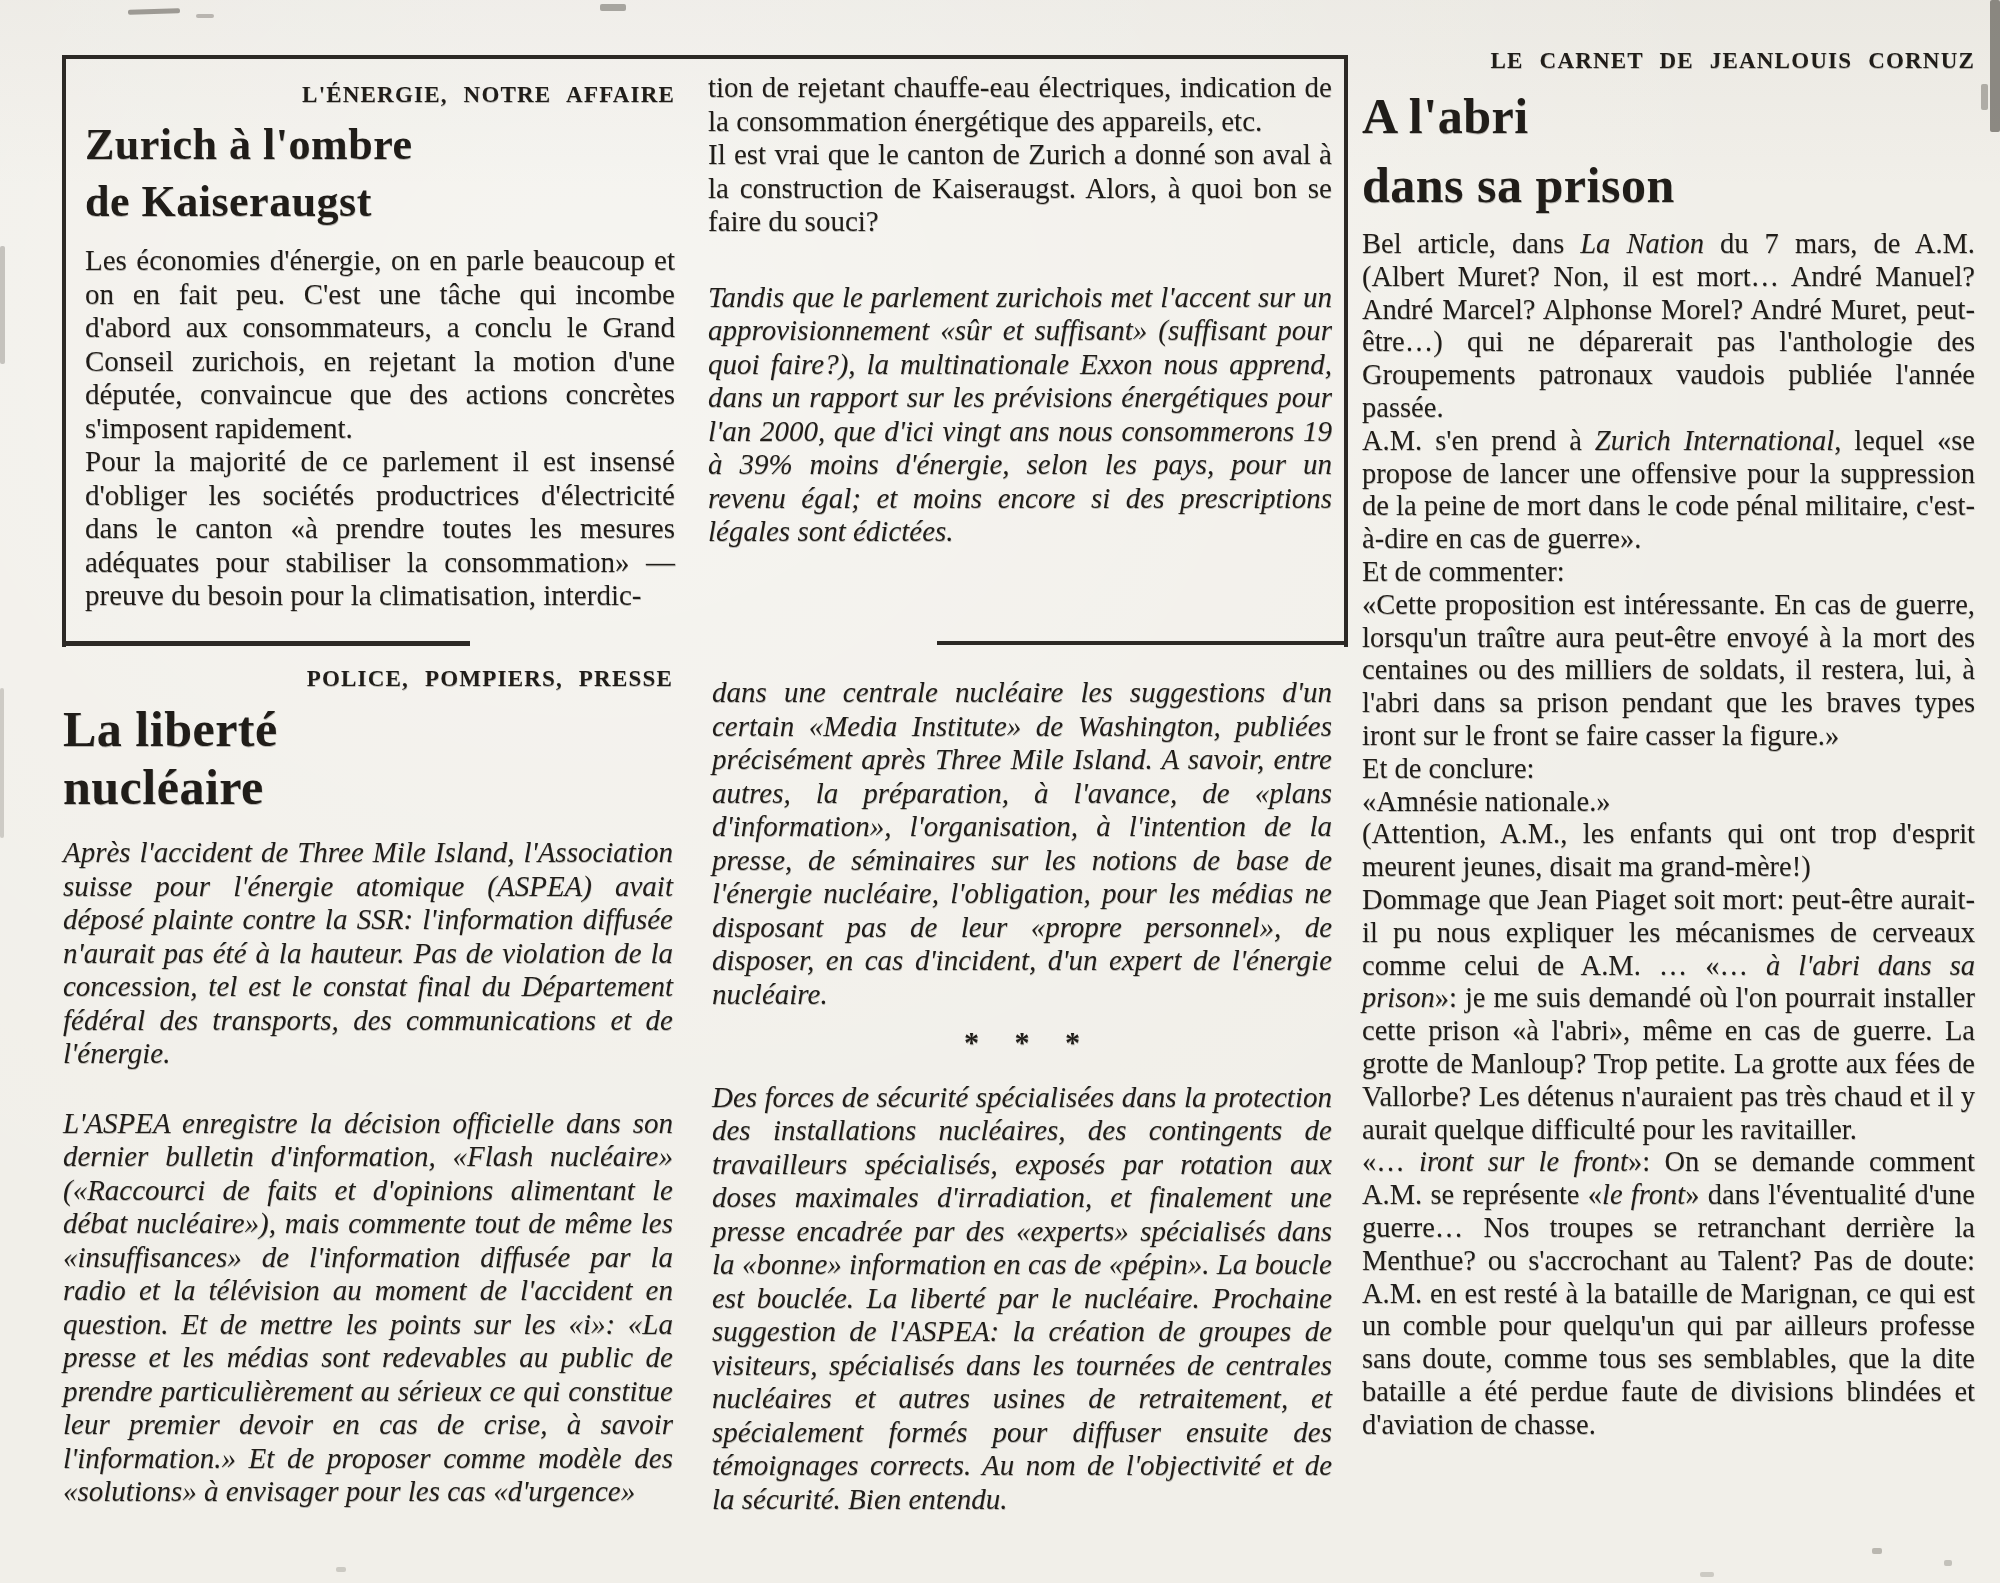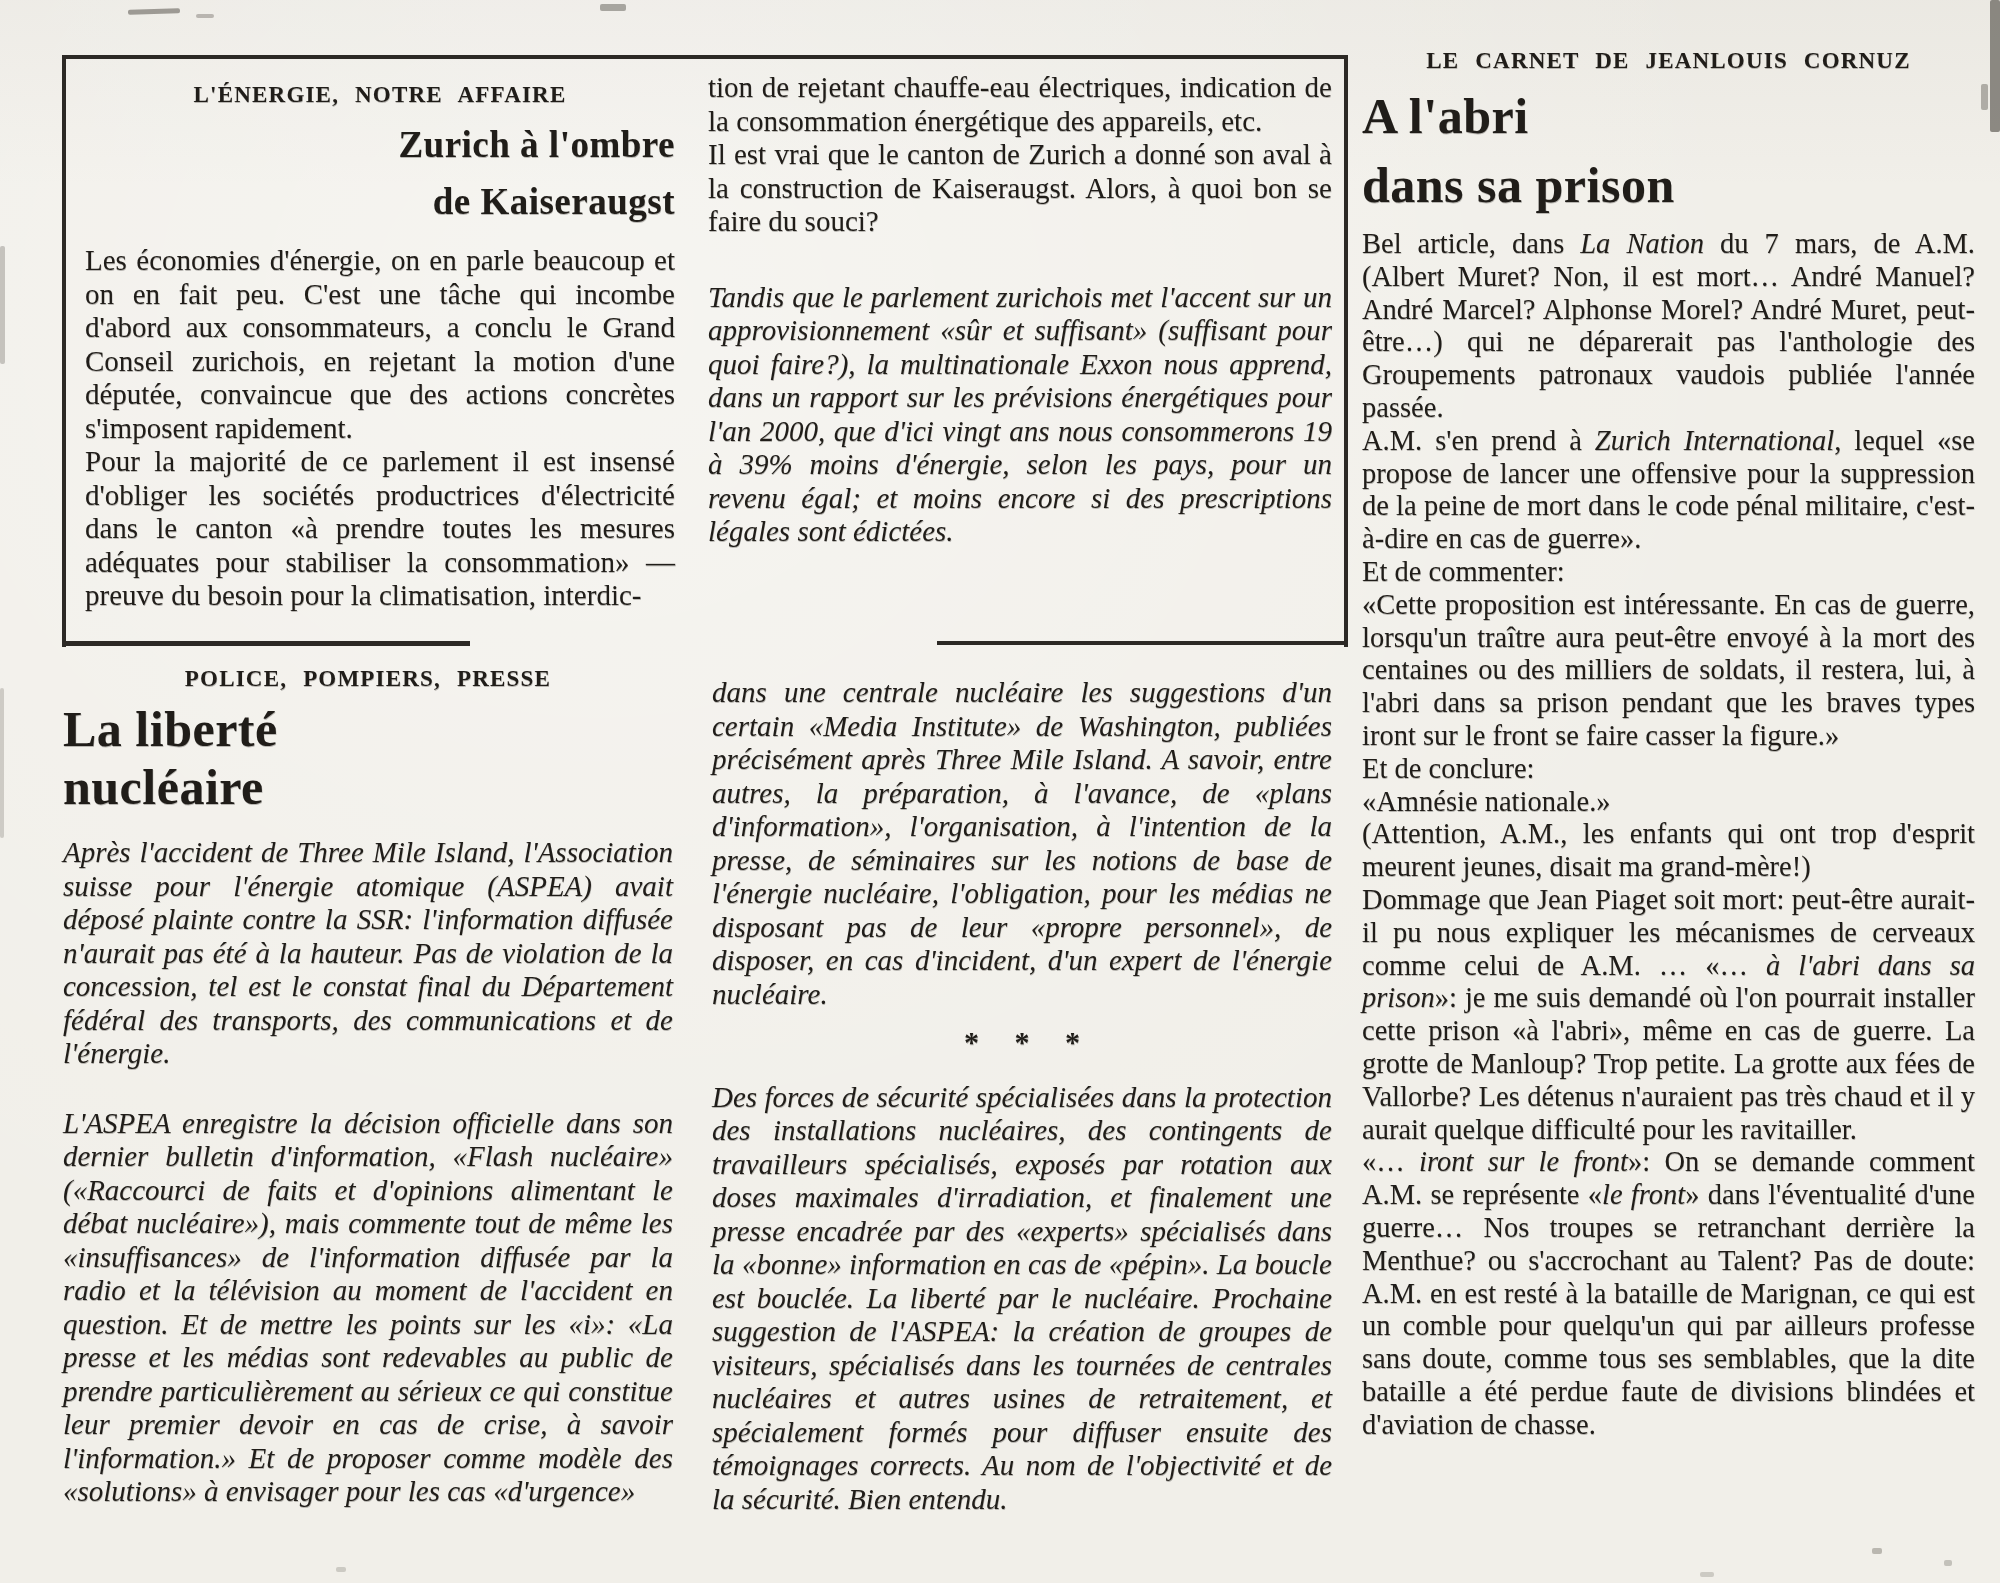--- a/index.html
+++ b/index.html
@@ -11,24 +11,24 @@
                       linear-gradient(180deg, rgba(120,115,105,0.05), rgba(0,0,0,0) 12%);
     font-family:"Liberation Serif","DejaVu Serif",serif;
     color:#201d19;
     overflow:hidden;
     text-shadow:0.4px 0.5px 0.6px rgba(32,29,24,0.28);
   }
   .col { position:absolute; text-align:justify; font-size:29px; line-height:33.5px; }
   .col p { margin:0; }
   .kicker {
     font-size:23px; font-weight:bold; letter-spacing:1.2px; word-spacing:9px;
-    line-height:30px; margin:0 0 6px 0; text-align:center; white-space:nowrap;
+    line-height:30px; margin:0 0 6px 0; text-align:right; white-space:nowrap;
   }
   .headline { font-weight:bold; text-align:left; letter-spacing:0.5px; margin:0; }
-  .hl-boxed  { font-size:37px; line-height:57px; margin-bottom:14px;text-align:right; }
+  .hl-boxed  { font-size:44px; line-height:57px; margin-bottom:14px; }
   .hl-lib    { font-size:50px; line-height:58px; margin-bottom:20px; }
   .hl-carnet { font-size:50px; line-height:69px; margin-bottom:8px; }
   .italic { font-style:italic; }
   em { font-style:italic; }
   .mt  { margin-top:36px !important; }
   .mt-lg { margin-top:42px !important;font-style:italic; }
   #carnet-col { font-size:28.5px; line-height:32.8px; }
 
   .box-frame {
     position:absolute; left:62px; top:55px; width:1286px; height:592px;

